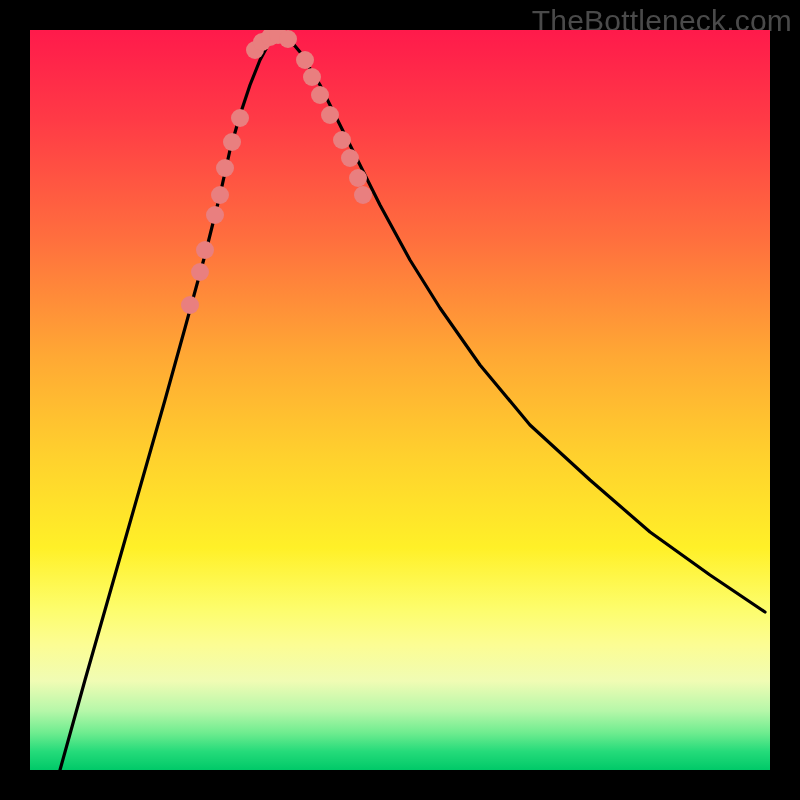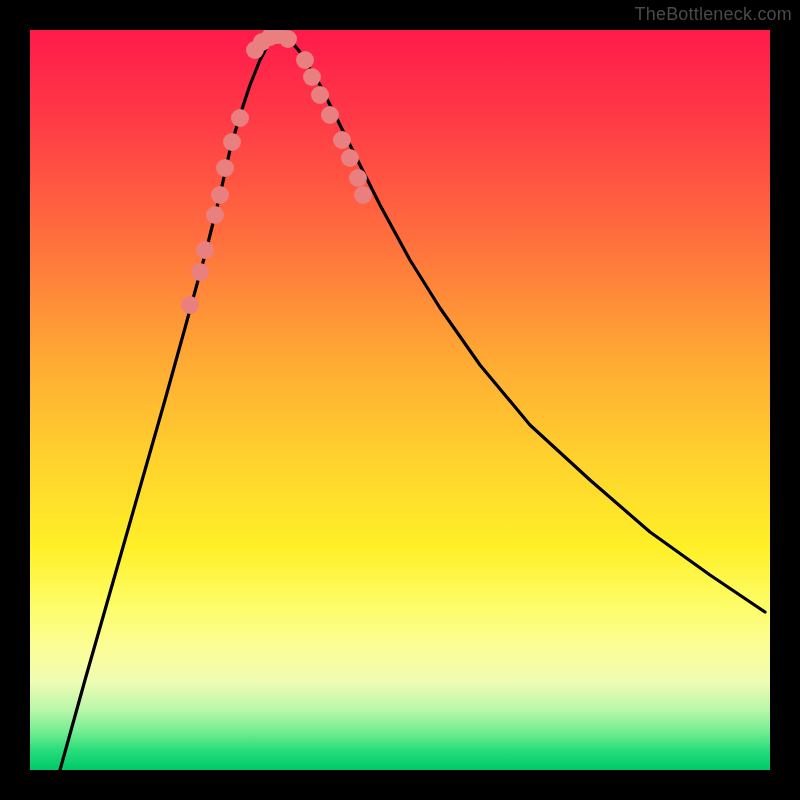--- a/index.html
+++ b/index.html
@@ -46,21 +46,21 @@
     left: 0;
     top: 0;
     width: 740px;
     height: 740px;
   }
   .watermark {
     position: absolute;
     top: 4px;
     right: 8px;
     color: #4a4a4a;
-    font-size: 18px;
+    font-size: 30px;
     font-weight: 500;
     letter-spacing: 0.2px;
     user-select: none;
   }
 </style>
 </head>
 <body>
 
 <div class="frame">
 

